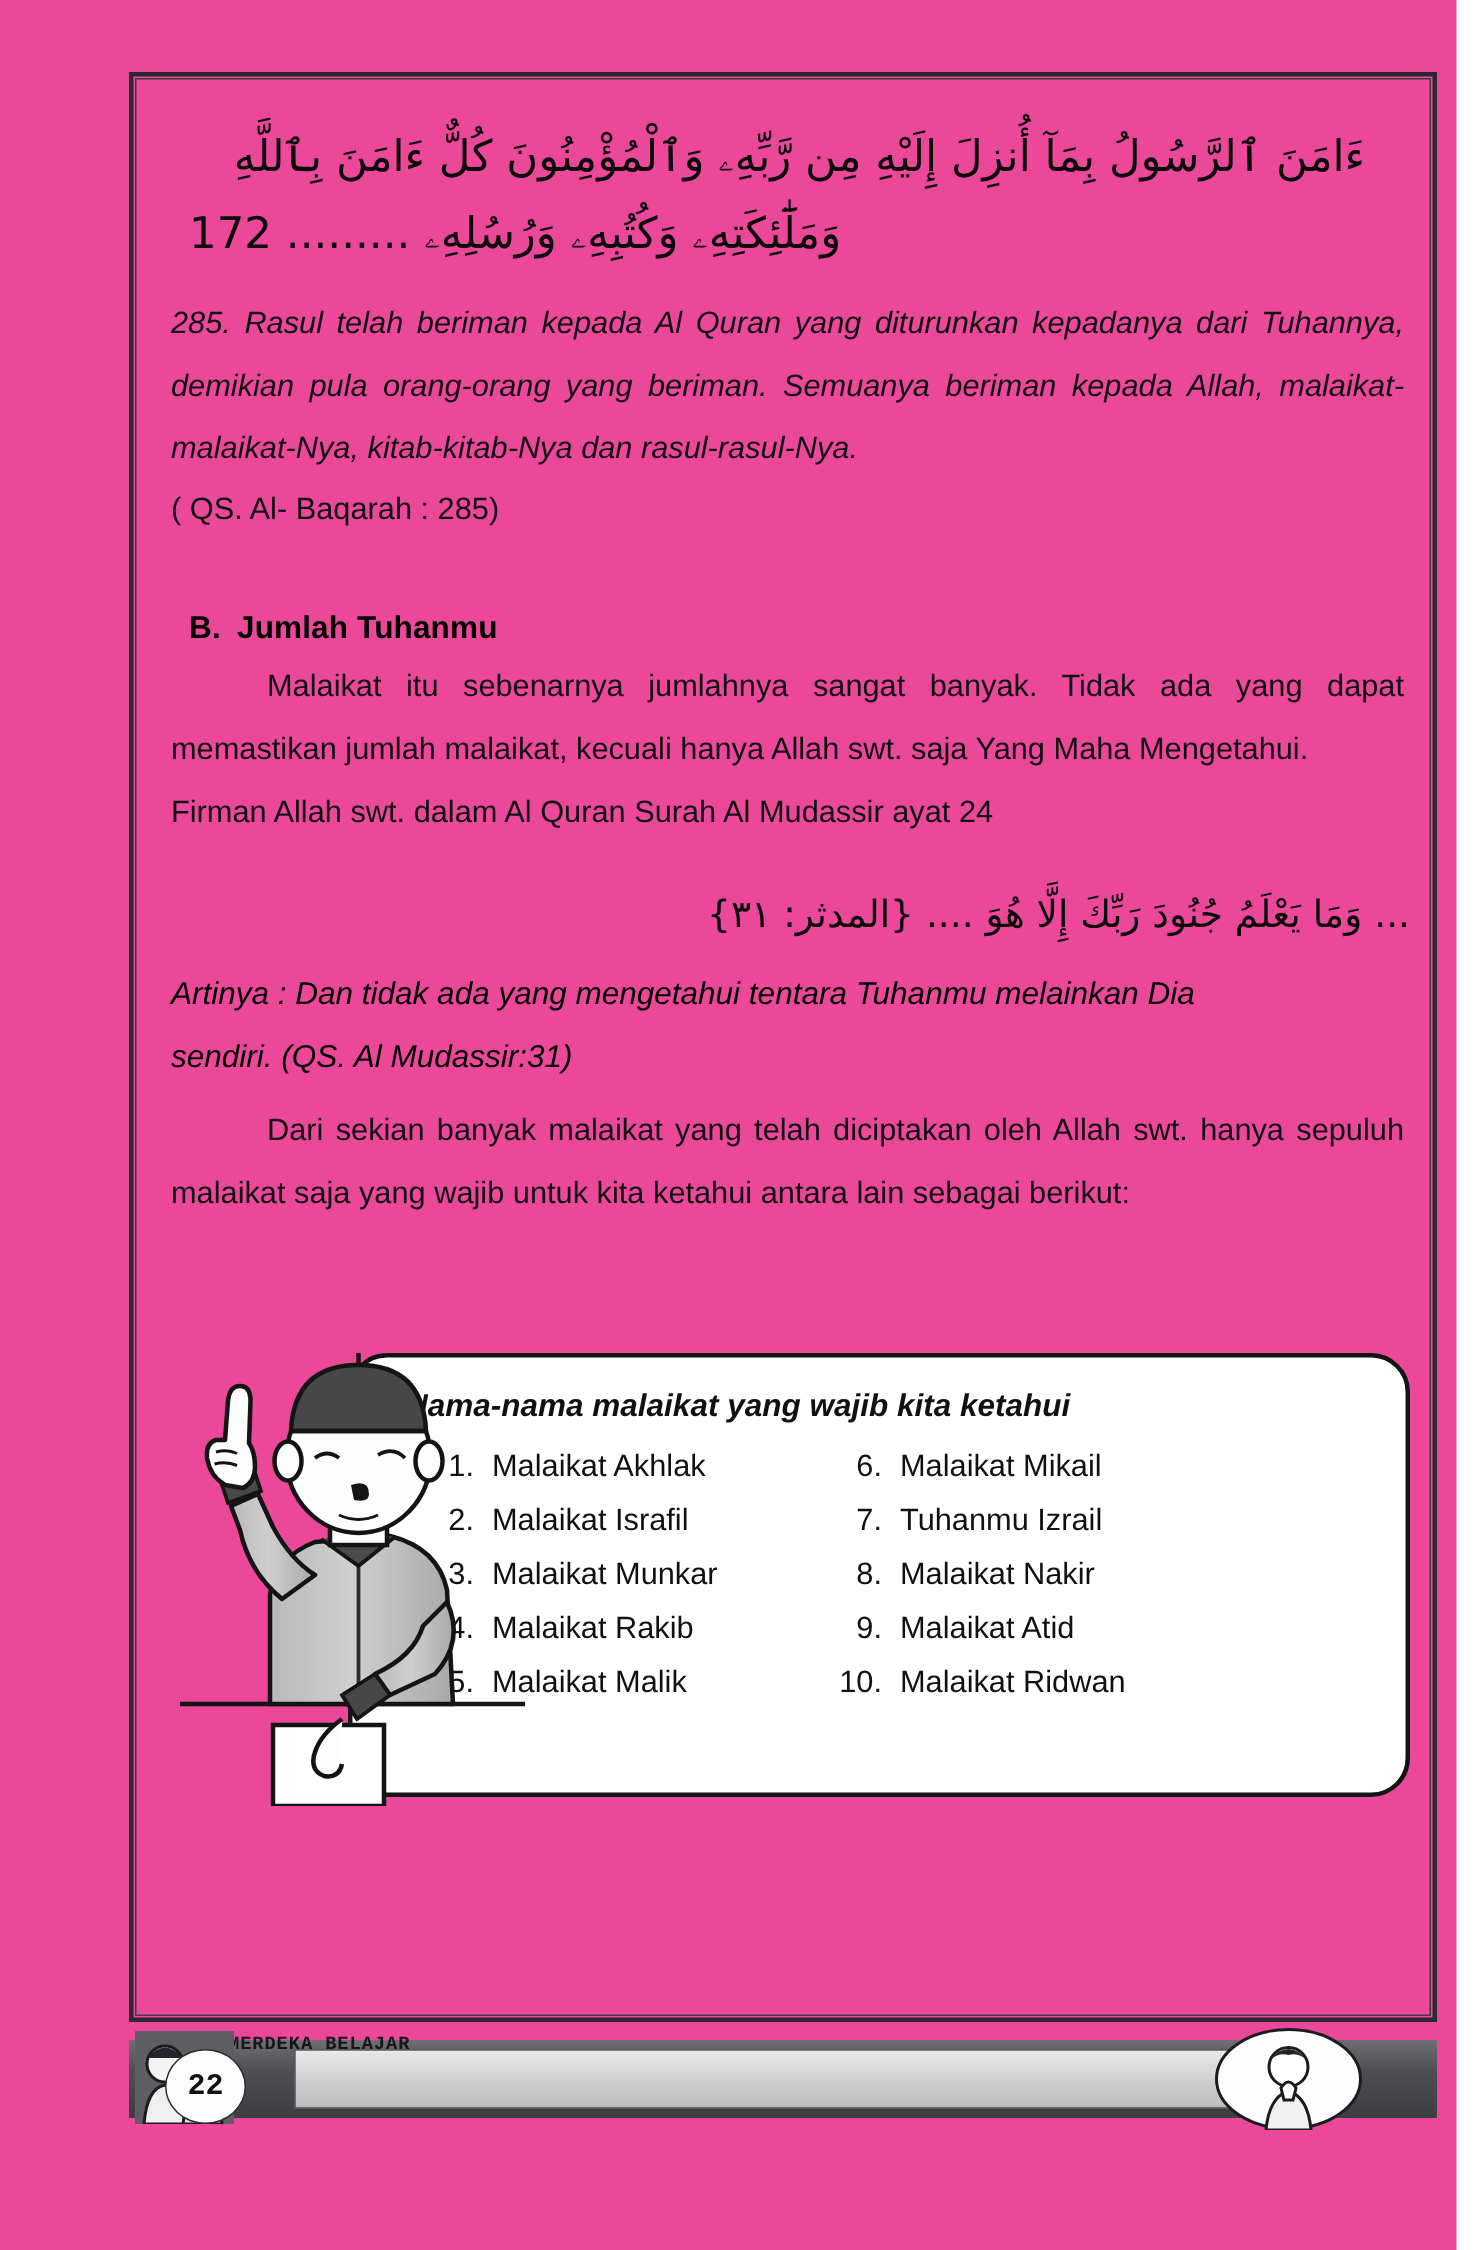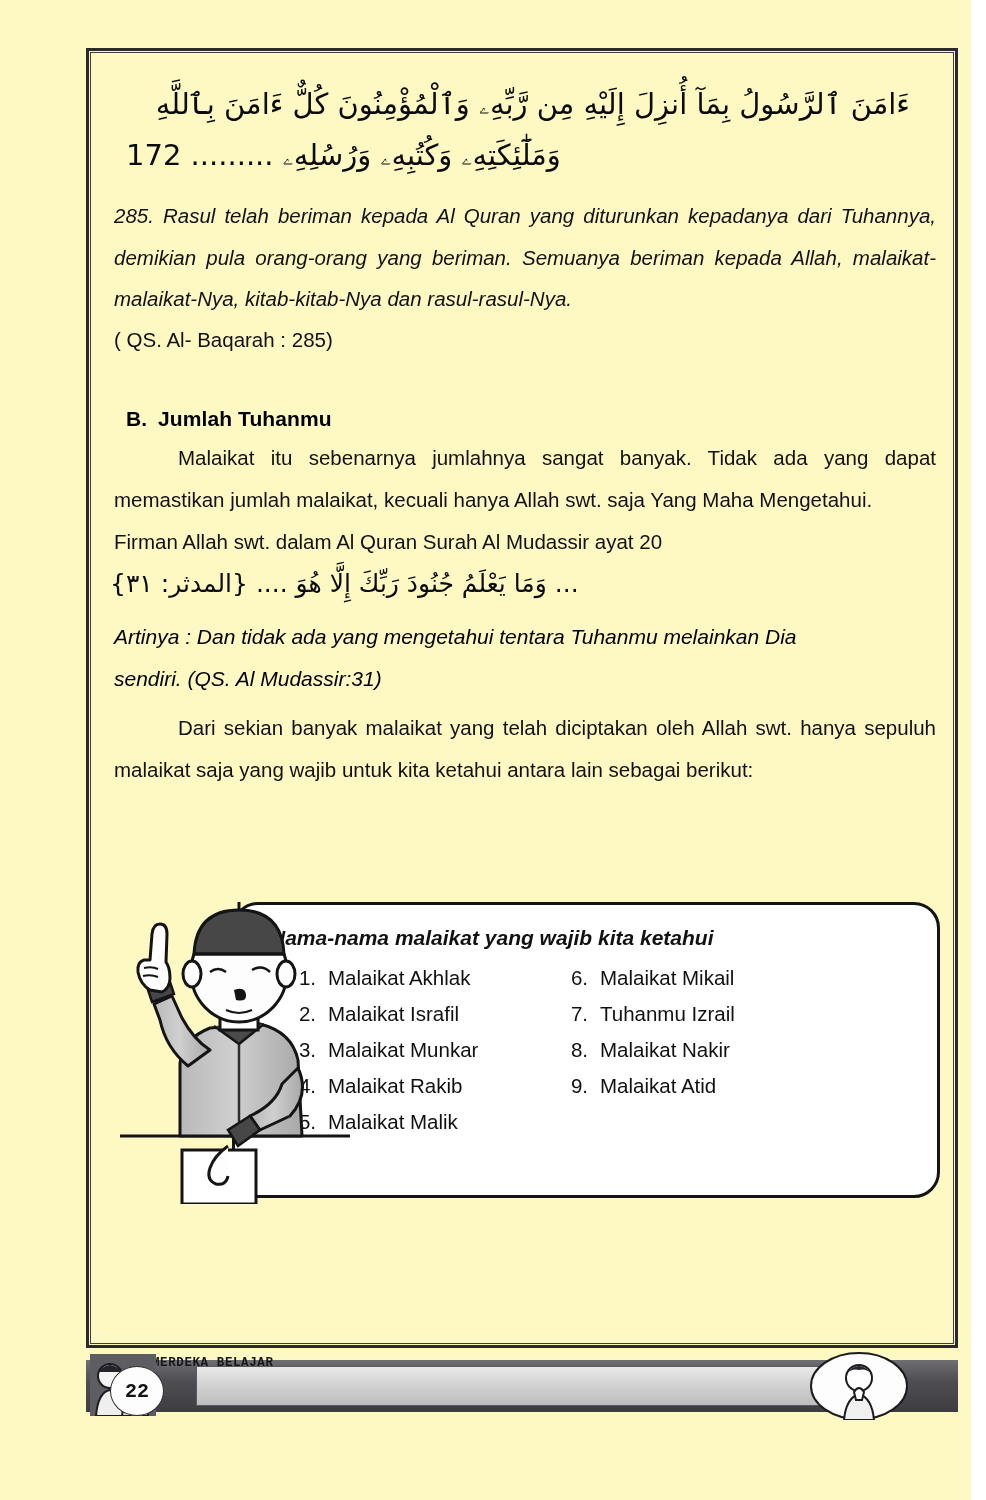--- a/index.html
+++ b/index.html
@@ -7,21 +7,21 @@
     padding: 0;
     background: #ffffff;
   }
   body {
     font-family: "Liberation Sans", sans-serif;
   }
   .page {
     position: relative;
     width: 971px;
     height: 1500px;
-    background: #fef9c3;
+    background: #ec4899;
     overflow: hidden;
   }
 
   
   .scan-frame {
     position: absolute;
     left: 86px;
     top: 48px;
     width: 872px;
     height: 1300px;
@@ -98,21 +98,22 @@
     margin-top: 6px;
     padding: 0 4px;
   }
   .para.indent { text-indent: 64px; }
   .para.tight { margin-top: 0px; text-align: left; }
 
   .ayat-small {
     font-family: "DejaVu Sans", sans-serif;
     direction: rtl;
     font-size: 25px;
-    text-align: left;
+    text-align: right;
+    margin-top: 26px;
     color: #0a0a0a;
     line-height: 1.7;
   }
 
   .artinya {
     font-style: italic;
     font-size: 21px;
     line-height: 2.02;
     text-align: justify;
     margin-top: 10px;
@@ -285,21 +286,21 @@
       <span class="src">( QS. Al- Baqarah : 285)</span>
     </div>
 
     <div class="sect">
       <span class="mark">B.</span>
       <span>Jumlah Tuhanmu</span>
     </div>
 
     <div class="para indent">Malaikat itu sebenarnya jumlahnya sangat banyak. Tidak ada yang dapat memastikan jumlah malaikat, kecuali hanya Allah swt. saja Yang Maha Mengetahui.</div>
 
-    <div class="para tight">Firman Allah swt. dalam Al Quran Surah Al Mudassir ayat 20</div>
+    <div class="para tight">Firman Allah swt. dalam Al Quran Surah Al Mudassir ayat 24</div>
 
     <div class="ayat-small">... وَمَا يَعْلَمُ جُنُودَ رَبِّكَ إِلَّا هُوَ .... {المدثر: ٣١}</div>
 
     <div class="artinya">
       <span>Artinya : Dan tidak ada yang mengetahui tentara Tuhanmu melainkan Dia</span>
       <span class="l2">sendiri. (QS. Al Mudassir:31)</span>
     </div>
 
     <div class="para indent">Dari sekian banyak malaikat yang telah diciptakan oleh Allah swt. hanya sepuluh malaikat saja yang wajib untuk kita ketahui antara lain sebagai berikut:</div>
   </div>
@@ -339,20 +340,24 @@
         <span class="num">4.</span>
         <span>Malaikat Rakib</span>
       </div>
       <div class="name-item">
         <span class="num">9.</span>
         <span>Malaikat Atid</span>
       </div>
       <div class="name-item">
         <span class="num">5.</span>
         <span>Malaikat Malik</span>
+      </div>
+      <div class="name-item">
+        <span class="num">10.</span>
+        <span>Malaikat Ridwan</span>
       </div>
     </div>
 
     <svg class="boy" viewBox="0 0 250 306">
       <defs>
         <linearGradient id="gshirt" x1="0" y1="0" x2="1" y2="0">
           <stop offset="0%" stop-color="#b9b9b9"></stop>
           <stop offset="45%" stop-color="#cfcfcf"></stop>
           <stop offset="100%" stop-color="#a8a8a8"></stop>
         </linearGradient>

